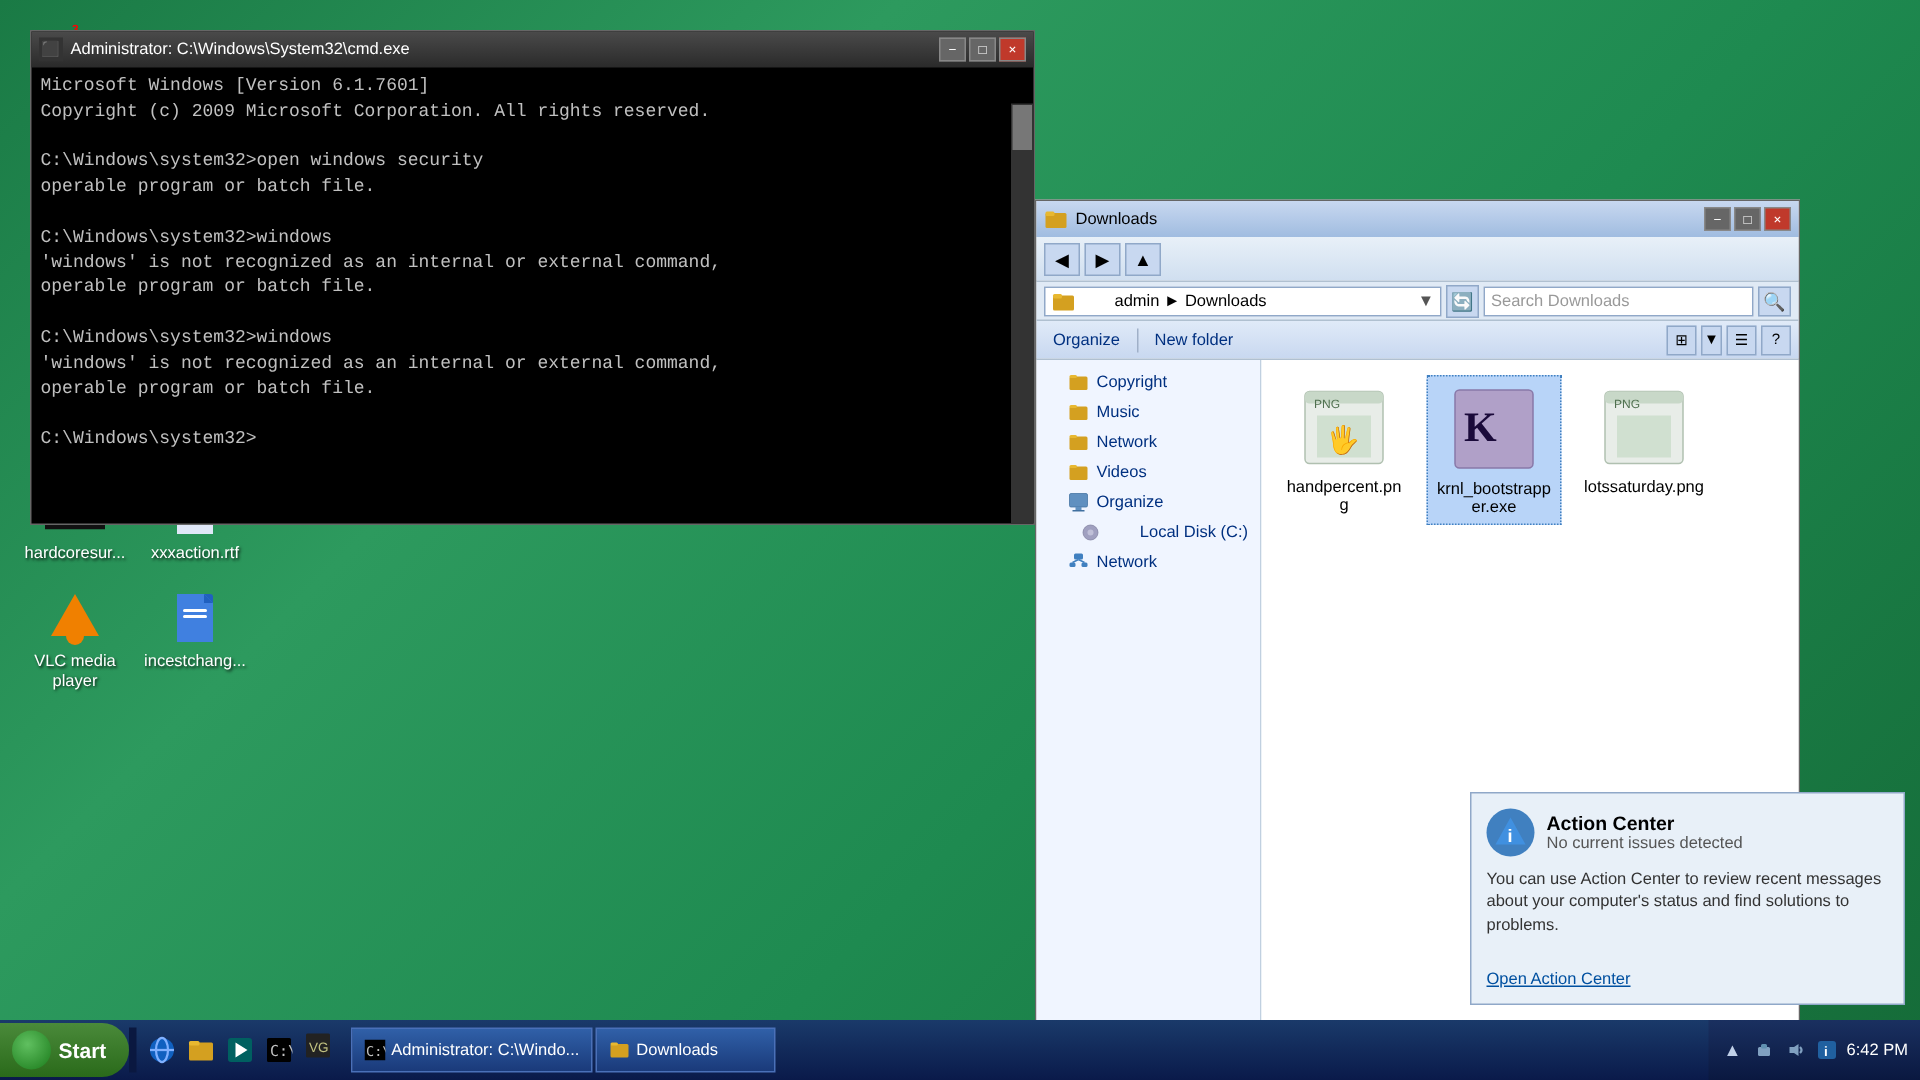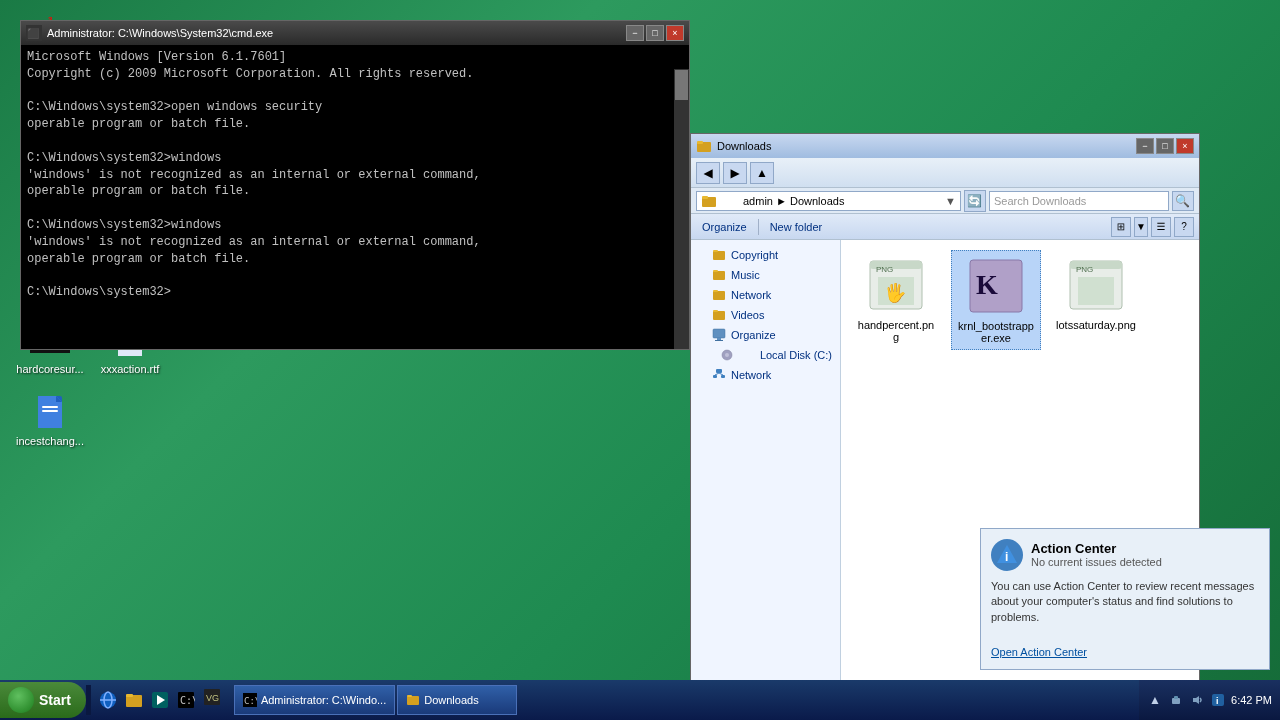--- a/index.html
+++ b/index.html
@@ -609,20 +609,30 @@
         <svg width="36" height="36" viewBox="0 0 36 36">
             <polygon points="6,2 24,2 30,8 30,34 6,34" fill="#e0e8f8"></polygon>
             <polygon points="24,2 24,8 30,8" fill="#c0c8e0"></polygon>
             <rect x="10" y="12" width="16" height="2" rx="1" fill="#8898b8"></rect>
             <rect x="10" y="16" width="16" height="2" rx="1" fill="#8898b8"></rect>
           </svg>
       </div>
       <span class="icon-label">xxxaction.rtf</span>
     </div>
 
+    <div class="desktop-icon">
+      <div class="icon-img">
+        <svg width="36" height="36" viewBox="0 0 36 36">
+            <polygon points="18,2 34,30 2,30" fill="#f08000"></polygon>
+            <circle cx="18" cy="30" r="6" fill="#f08000"></circle>
+            <rect x="12" y="20" width="12" height="10" rx="0" fill="#f08000"></rect>
+          </svg>
+      </div>
+      <span class="icon-label" style="width:68px;">VLC media player</span>
+    </div>
     <div class="desktop-icon">
       <div class="icon-img">
         <svg width="36" height="36" viewBox="0 0 36 36">
             <rect x="6" y="2" width="24" height="32" rx="2" fill="#2060c0"></rect>
             <polygon points="6,2 24,2 30,8 30,34 6,34" fill="#4080e0"></polygon>
             <polygon points="24,2 24,8 30,8" fill="#2060c0"></polygon>
             <rect x="10" y="12" width="16" height="2" rx="1" fill="white"></rect>
             <rect x="10" y="16" width="16" height="2" rx="1" fill="white"></rect>
           </svg>
       </div>

